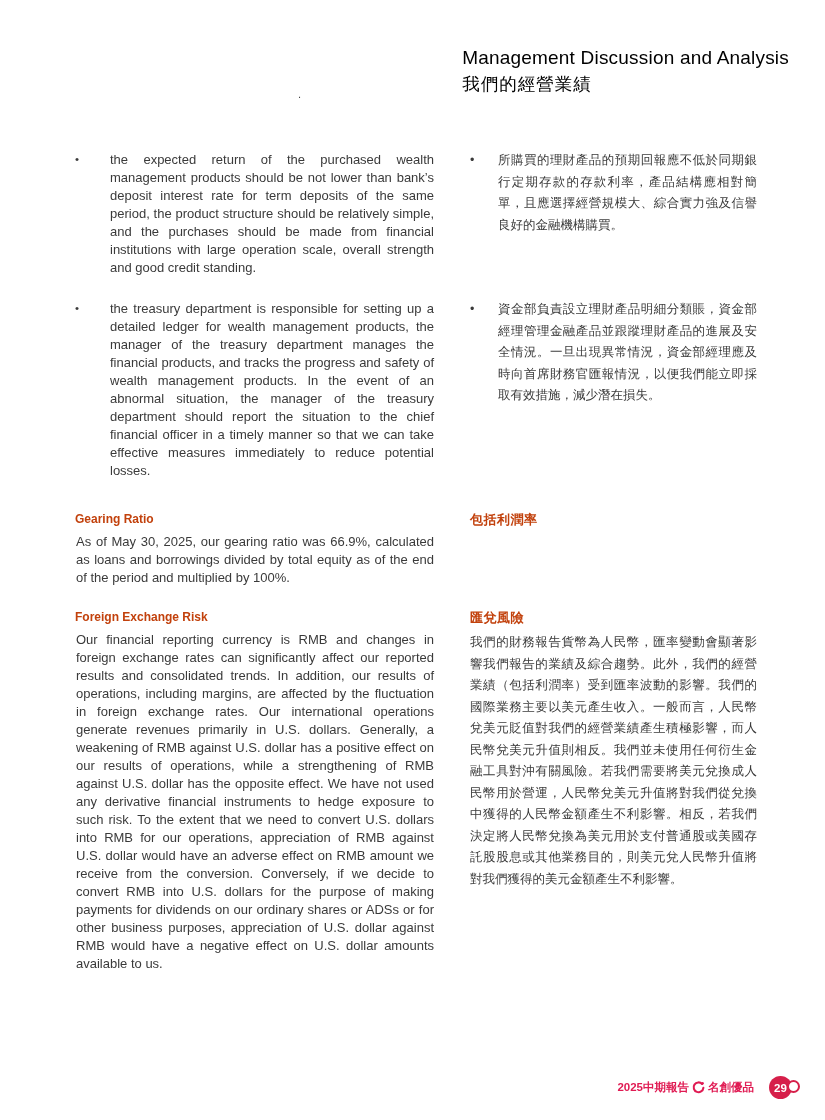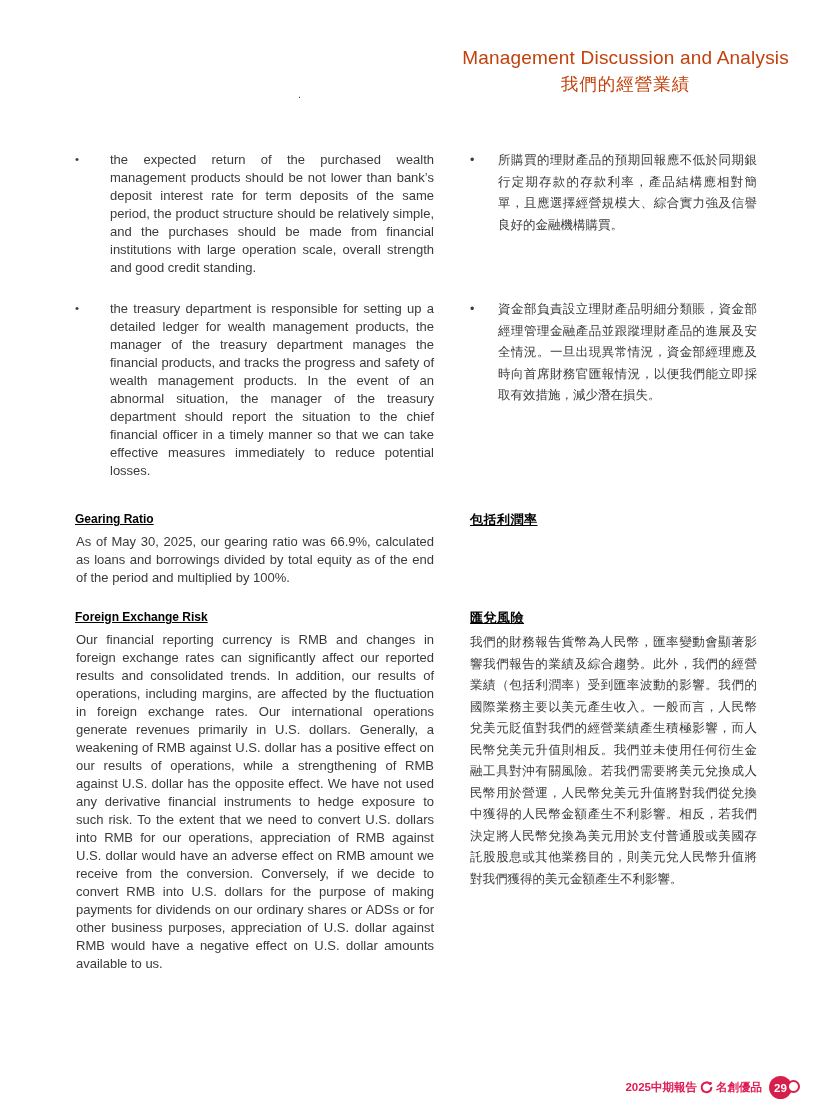--- a/index.html
+++ b/index.html
@@ -10,22 +10,22 @@
     background: #ffffff;
     font-family: "Liberation Sans", sans-serif;
     color: #3a3a3a;
     overflow: hidden;
   }
   
   .header {
     position: absolute;
     top: 46px;
     right: 36px;
-    text-align: center;
-    color: #c2410c;
+    text-align: left;
+    color: #000000;
     line-height: 1.3;
   }
   .header-en { font-size: 19px; letter-spacing: 0.2px; }
   .header-zh { font-size: 17.5px; margin-top: 2px; letter-spacing: 1px; }
 
   .stray-mark {
     position: absolute;
     left: 298px;
     top: 88px;
     font-size: 11px;
@@ -55,24 +55,23 @@
     margin: 1px;
   }
   .cell-zh .body-text {
     font-size: 12.5px;
     line-height: 21.5px;
     text-align: justify;
     margin: 0;
   }
   .section { margin-top: 9px; margin-bottom: 12px; }
   .section-heading {
-    color: #000000;
+    color: #c2410c;
     font-weight: bold;
     margin: 0 0 5px 0;
-    text-decoration: underline;
   }
   .cell-en .section-heading { font-size: 12px; line-height: 17px; }
   .cell-zh .section-heading { font-size: 13px; line-height: 18px; letter-spacing: 0.5px; }
 
   
   .footer {
     position: absolute;
     top: 1076px;
     right: 33px;
     display: flex;
@@ -88,21 +87,21 @@
     width: 23px;
     height: 23px;
     border-radius: 50%;
     background: #d61f4a;
     color: #ffffff;
     font-size: 11.5px;
     font-weight: bold;
     display: flex;
     align-items: center;
     justify-content: center;
-    margin-left: 4px;
+    margin-left: 12px;
   }
   .badge-dot {
     position: absolute;
     right: -8px;
     top: 4px;
     width: 9px;
     height: 9px;
     background: #ffffff;
     border: 2.5px solid #d61f4a;
     border-radius: 50%;

